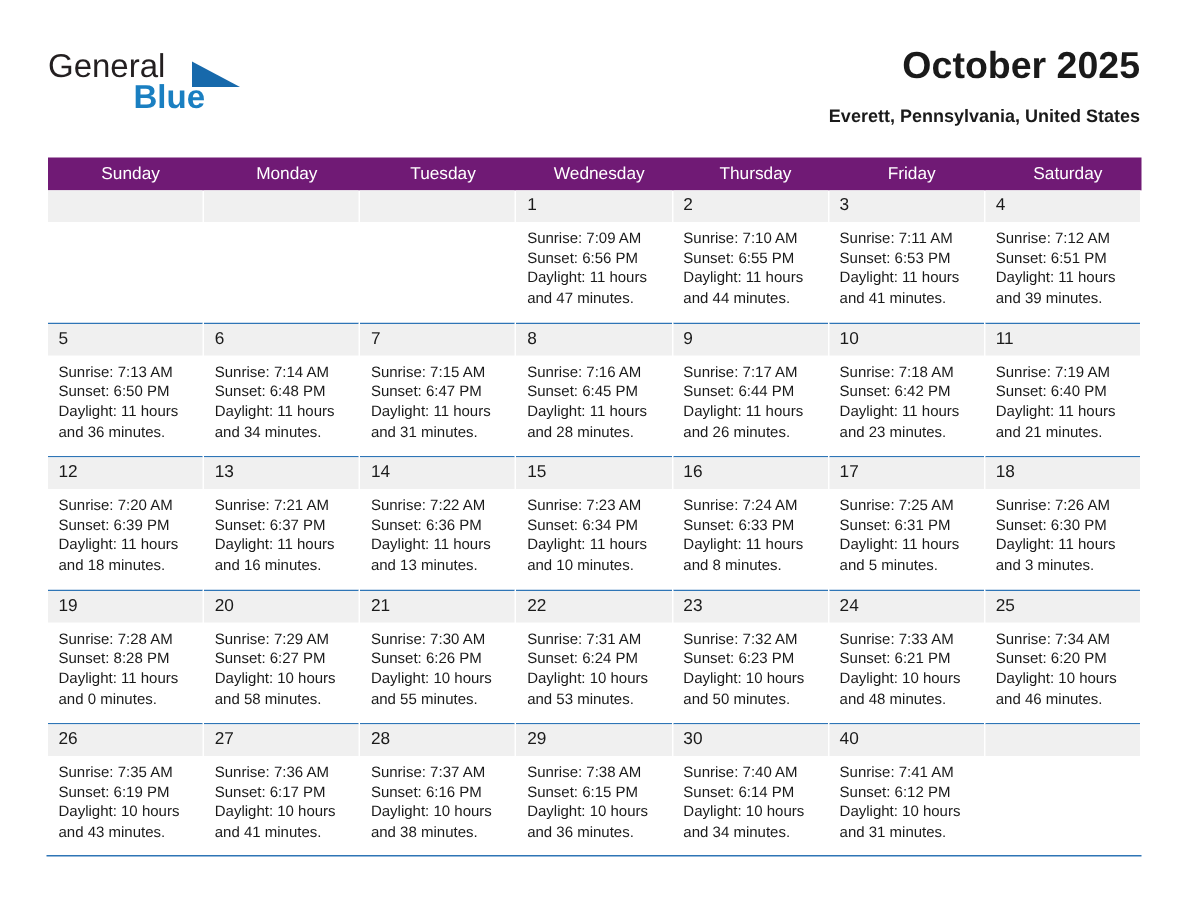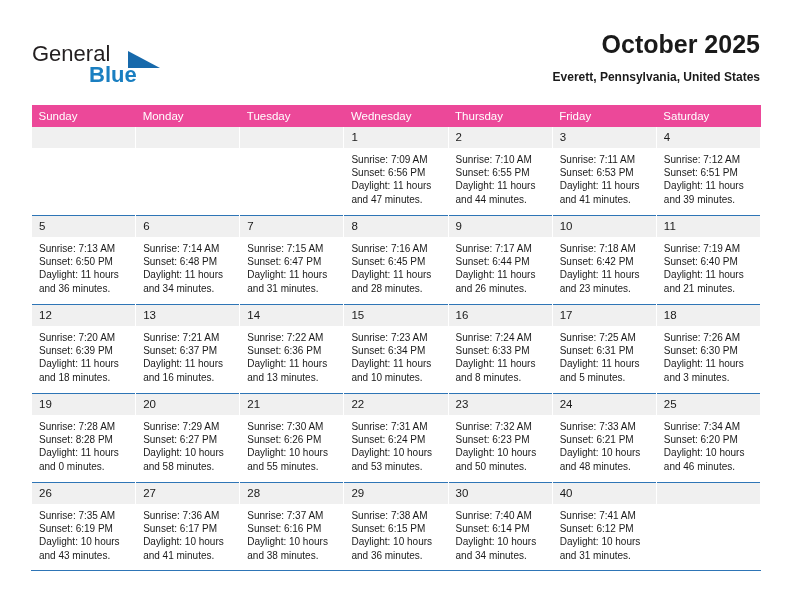--- a/index.html
+++ b/index.html
@@ -28,21 +28,20 @@
     top: 28px;
     right: 32px;
     height: 70px;
   }
   .brand {
     position: absolute;
     left: 0;
     top: 4px;
     width: 210px;
     height: 56px;
-    margin-top: 10px;
   }
   .brand-general {
     position: absolute;
     left: 1px;
     top: 0px;
     font-size: 22px;
     letter-spacing: 0px;
     color: #231f20;
     line-height: 24px;
   }
@@ -88,25 +87,25 @@
   
   .calendar {
     position: absolute;
     left: 31px;
     top: 105px;
     width: 730px;
     border-collapse: collapse;
     table-layout: fixed;
   }
   .calendar th {
-    background: #ec4899;
+    background: #701a75;
     color: #ffffff;
     font-size: 11.5px;
     font-weight: normal;
-    text-align: left;
+    text-align: center;
     padding: 5px 0 5px 7px;
     height: 11px;
     border: none;
   }
   .week-row > td {
     vertical-align: top;
     padding: 0;
     border-top: 1.6px solid #2e75b6;
     border-left: 1px solid #ffffff;
     border-right: 1px solid #ffffff;

